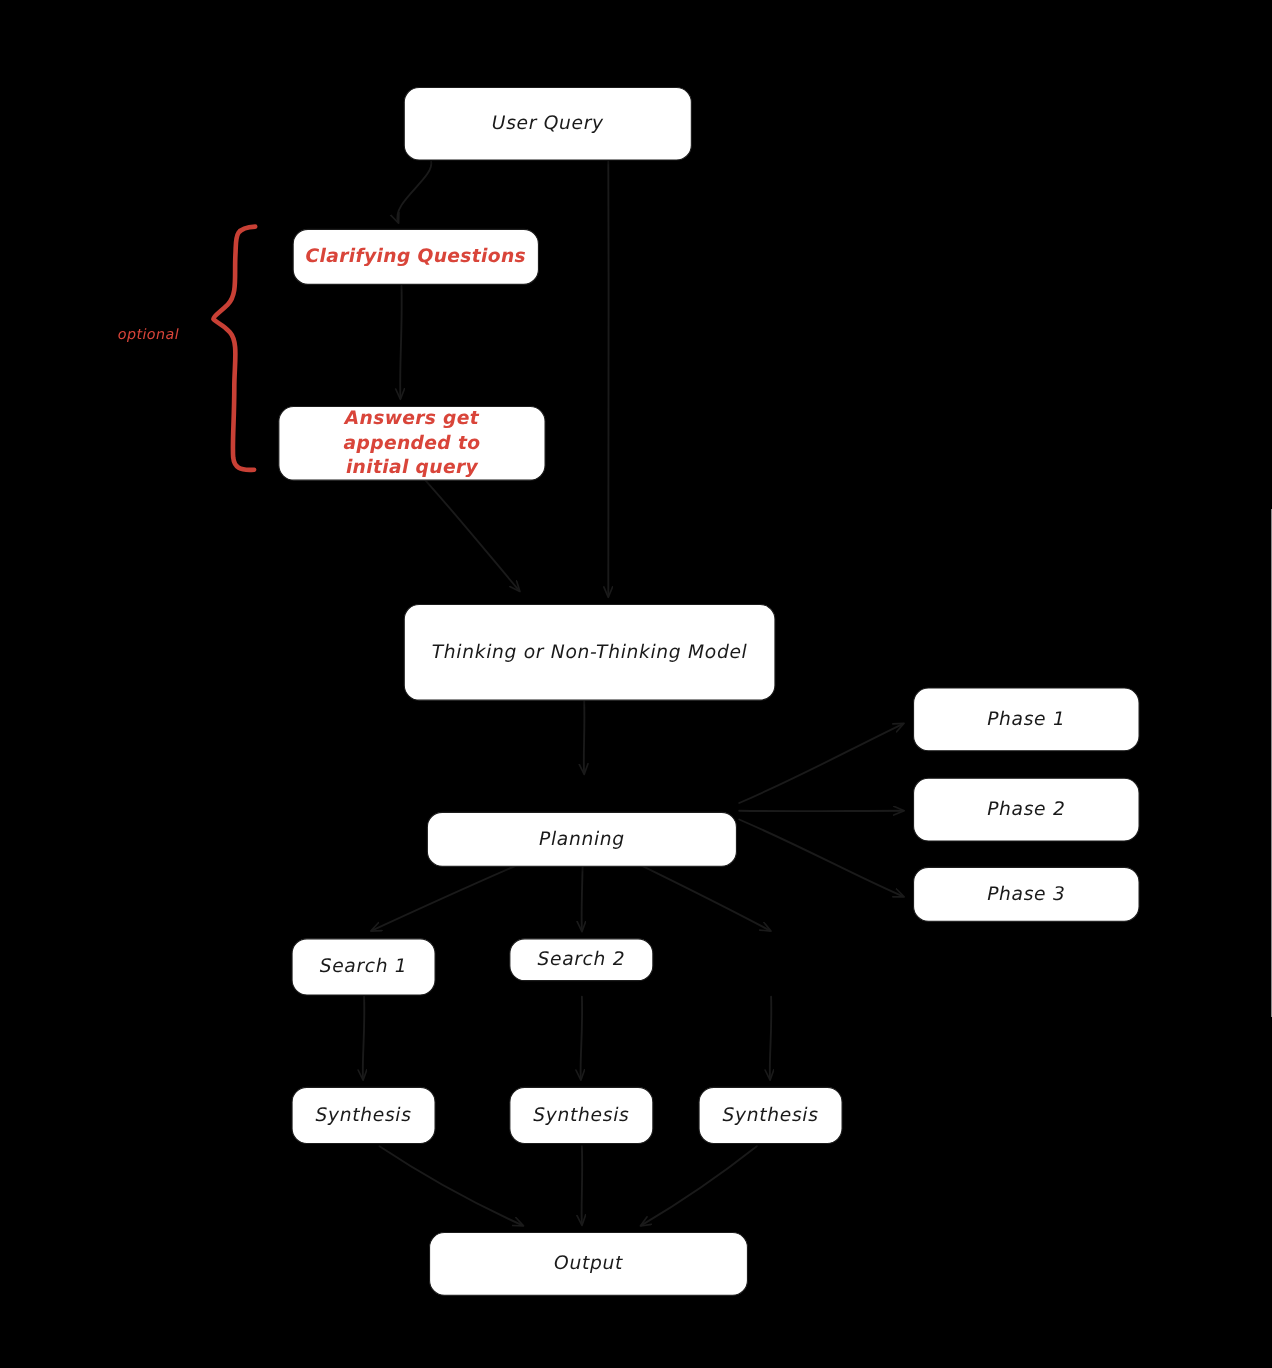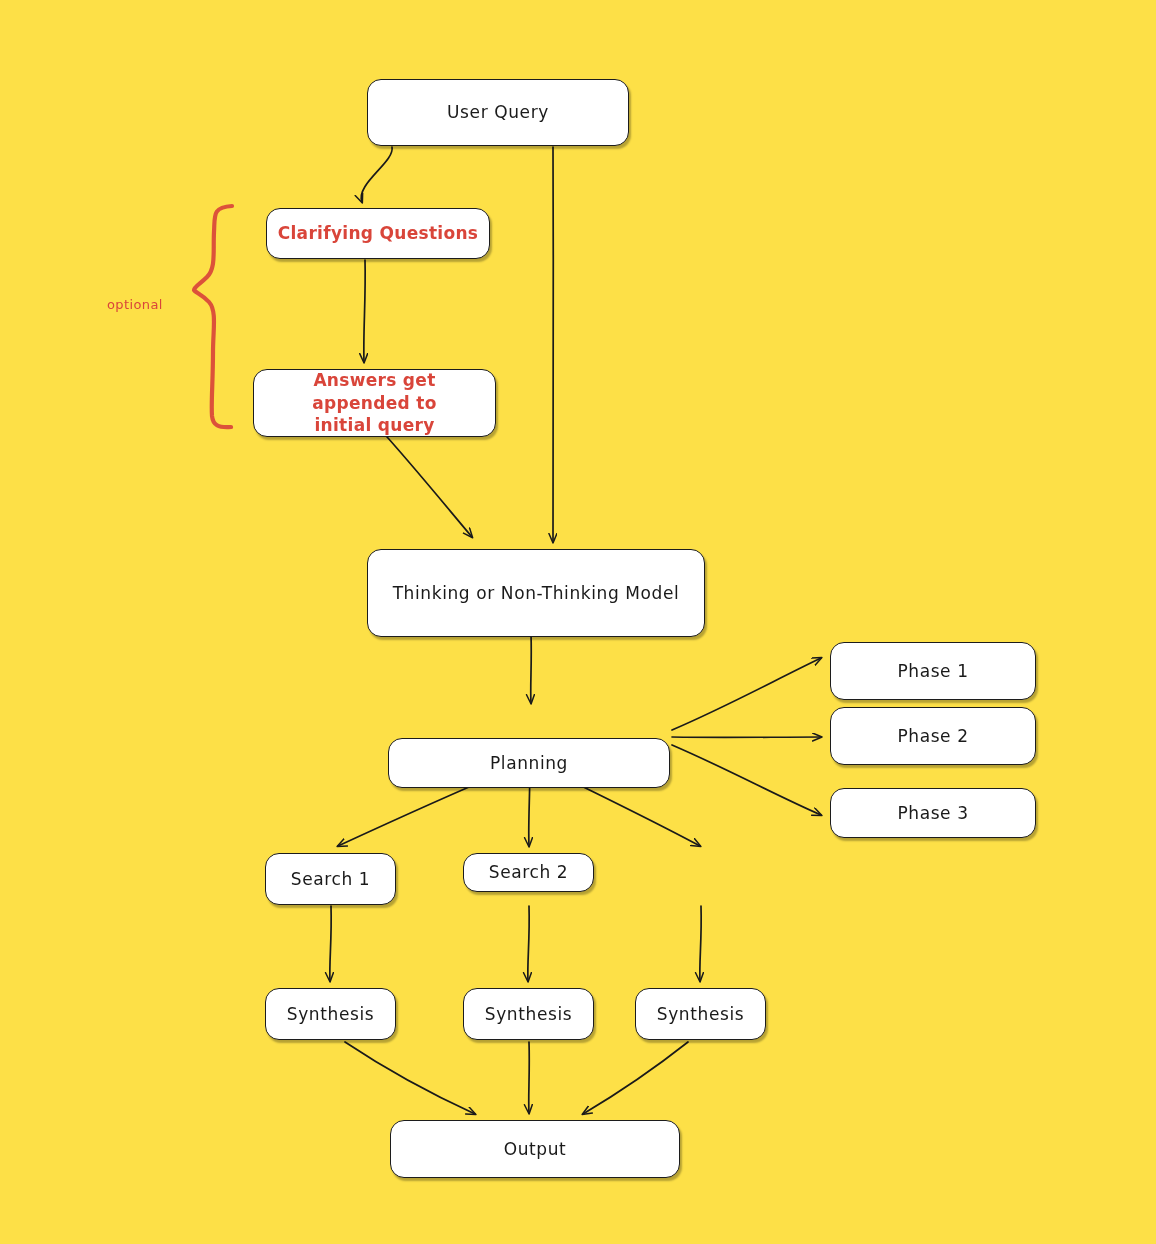--- a/index.html
+++ b/index.html
@@ -7,22 +7,23 @@
     padding: 0;
     background: #ffffff;
   }
   body {
     font-family: "DejaVu Sans", sans-serif;
   }
   #canvas {
     position: relative;
     width: 1156px;
     height: 1244px;
-    background: #fde047;
+    background: #000000;
     overflow: hidden;
+    font-style: italic;
   }
   #edges {
     position: absolute;
     left: 0;
     top: 0;
     width: 1156px;
     height: 1244px;
     pointer-events: none;
   }
   .node {
@@ -129,21 +130,21 @@
   </div>
 
   <div class="node" style="left:367px; top:549px; width:338px; height:88px;">
     <span class="label">Thinking or Non-Thinking Model</span>
   </div>
 
   <div class="node" style="left:388px; top:738px; width:282px; height:50px;">
     <span class="label">Planning</span>
   </div>
 
-  <div class="node" style="left:830px; top:625px; width:206px; height:58px;margin-top:17px;">
+  <div class="node" style="left:830px; top:625px; width:206px; height:58px;">
     <span class="label">Phase 1</span>
   </div>
   <div class="node" style="left:830px; top:707px; width:206px; height:58px;">
     <span class="label">Phase 2</span>
   </div>
   <div class="node" style="left:830px; top:788px; width:206px; height:50px;">
     <span class="label">Phase 3</span>
   </div>
 
   <div class="node" style="left:265px; top:853px; width:131px; height:52px;">

